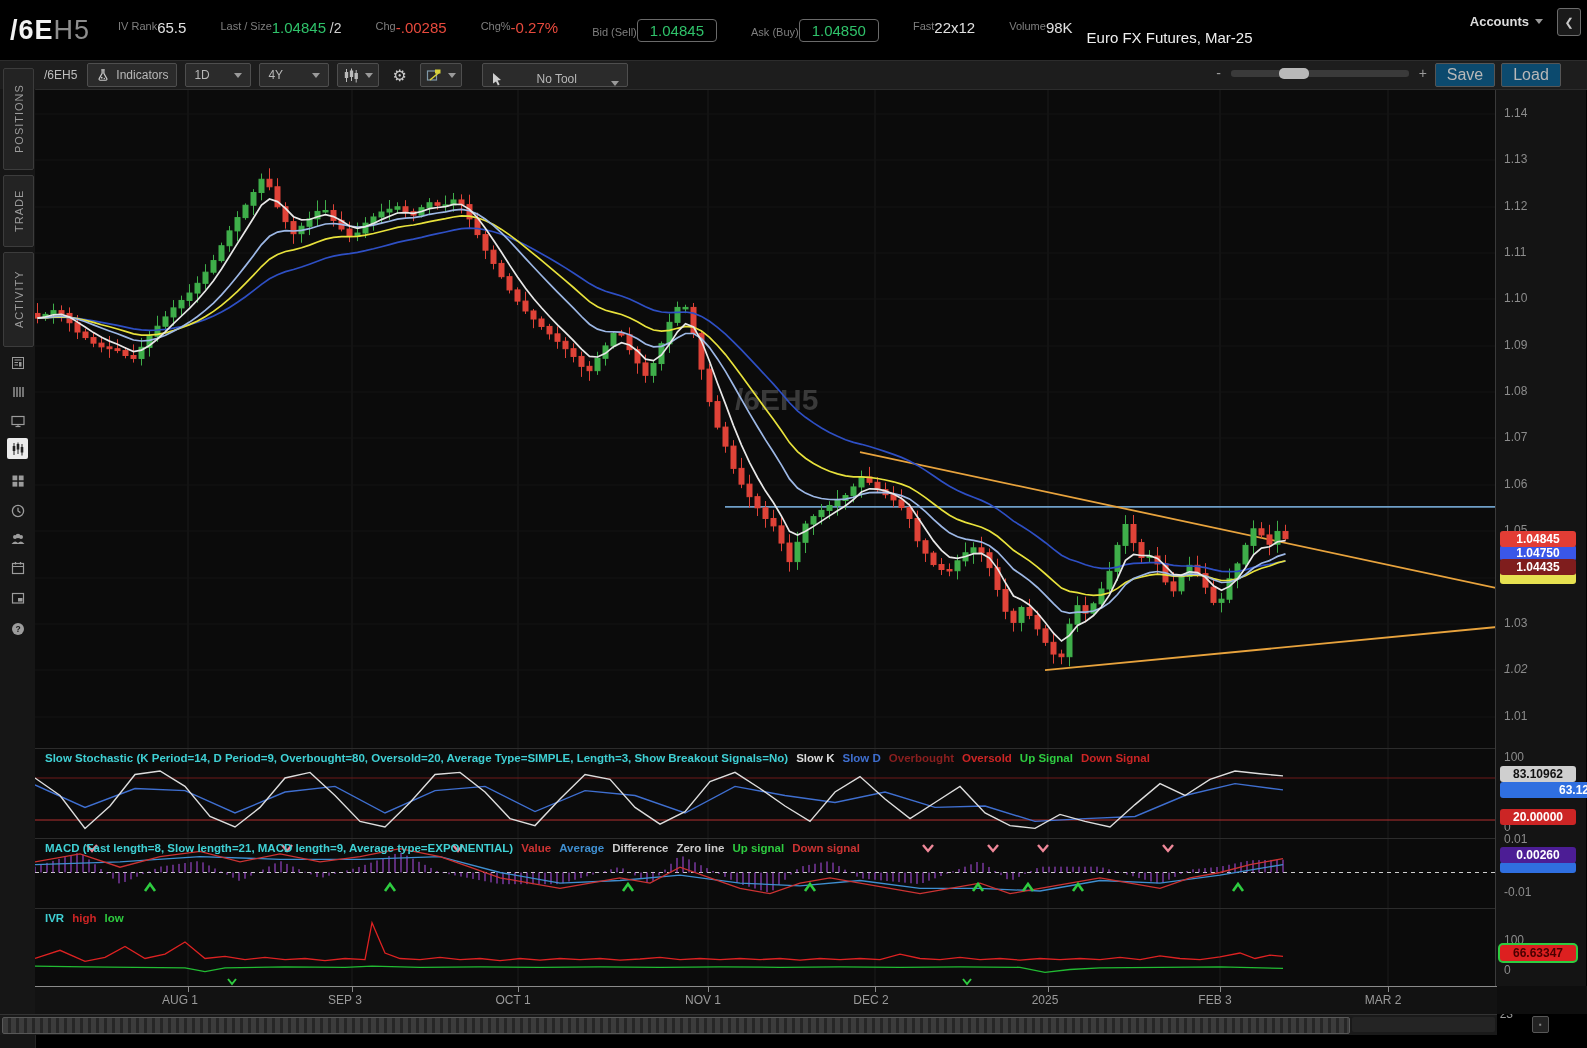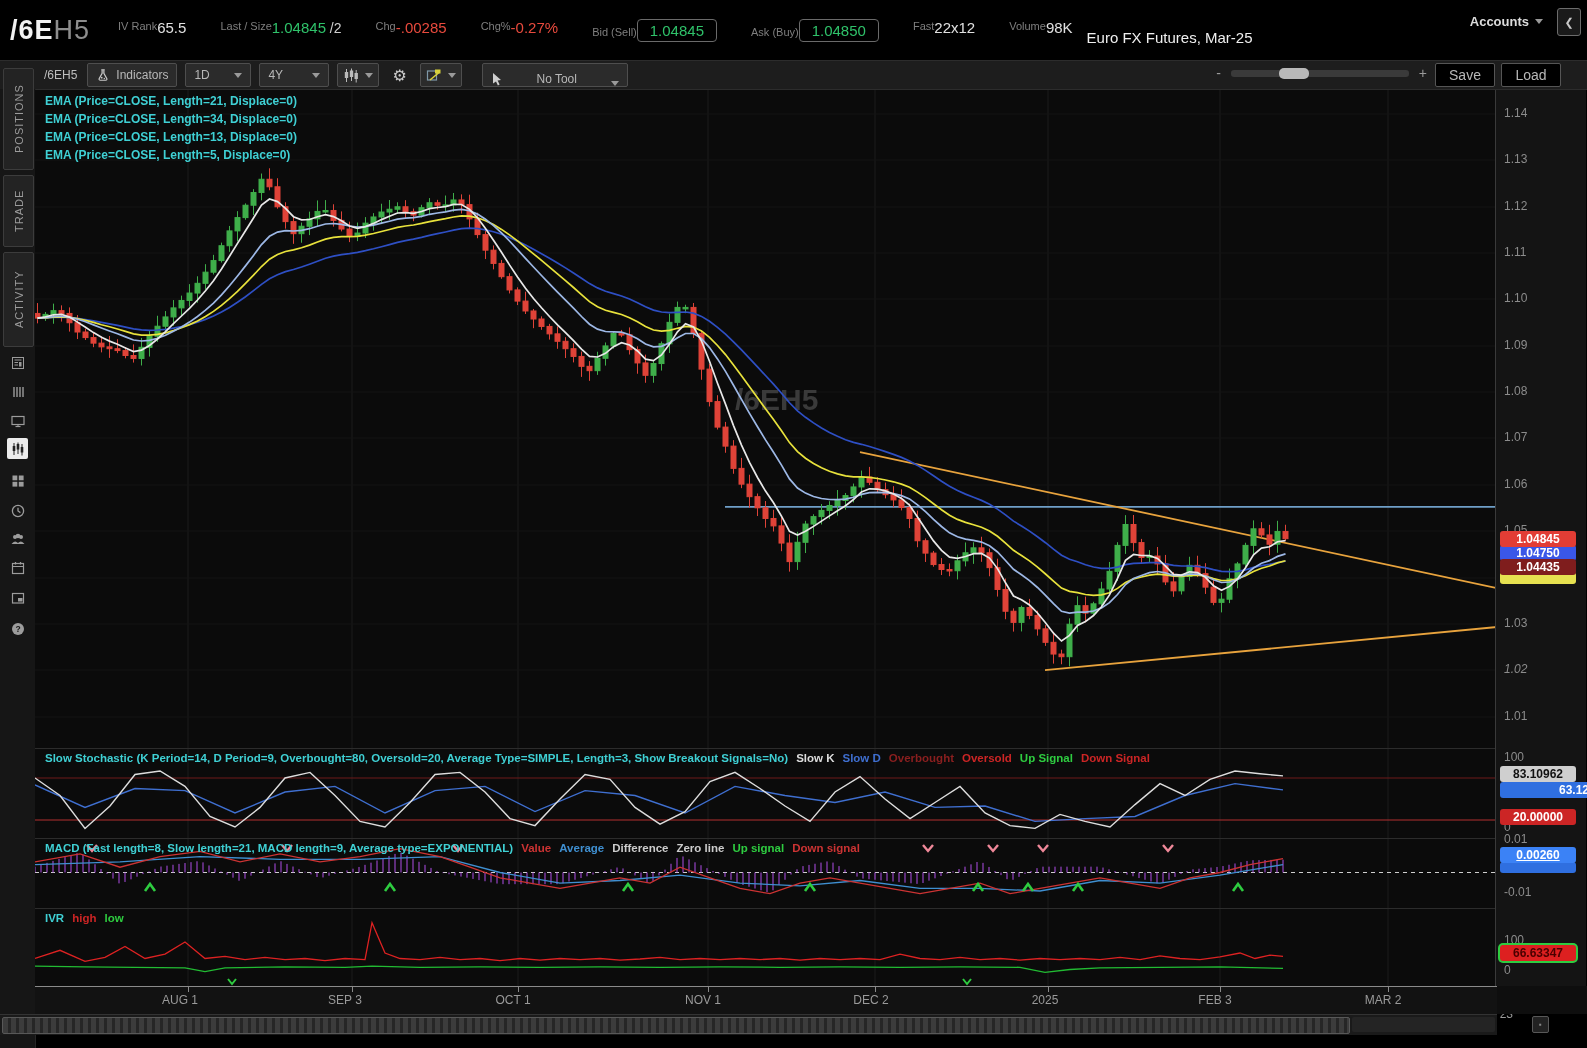--- a/index.html
+++ b/index.html
@@ -21,21 +21,21 @@
   .caret{width:0;height:0;border-left:4px solid transparent;border-right:4px solid transparent;border-top:5px solid #9a9a9a;display:inline-block;}
   
   #toolbar{position:absolute;left:0;top:60px;width:1587px;height:28px;background:#1d1d1d;border-top:1px solid #2c2c2c;border-bottom:1px solid #2c2c2c;display:flex;align-items:center;}
   #tb-symbol{color:#bdbdbd;font-size:12px;margin-left:44px;margin-right:10px;}
   .tbtn{height:22px;background:#2b2b2b;border:1px solid #4e4e4e;border-radius:2px;color:#b8b8b8;font-size:12px;display:flex;align-items:center;gap:6px;padding:0 8px;margin-right:8px;cursor:pointer;}
   .tbtn.square{padding:0 5px;}
   #zoomrow{position:absolute;right:160px;top:4px;display:flex;align-items:center;gap:10px;}
   #zoomrow .pm{color:#9a9a9a;font-size:14px;}
   #zoom-track{width:178px;height:7px;background:#3a3a3a;border-radius:3px;position:relative;}
   #zoom-thumb{position:absolute;left:48px;top:-2px;width:30px;height:11px;background:#b9b9b9;border-radius:5px;}
-  #save-btn,#load-btn{position:absolute;top:2px;height:22px;width:58px;background:#000000;border:1px solid #555;border-radius:2px;color:#b8b8b8;font-size:14px;display:flex;align-items:center;justify-content:center;cursor:pointer;}
+  #save-btn,#load-btn{position:absolute;top:2px;height:22px;width:58px;background:#0c4a6e;border:1px solid #555;border-radius:2px;color:#b8b8b8;font-size:16px;display:flex;align-items:center;justify-content:center;cursor:pointer;}
   #save-btn{right:92px;} #load-btn{right:26px;}
   
   #sidebar{position:absolute;left:0;top:89px;width:35px;height:959px;background:#161616;border-right:1px solid #262626;}
   .vtab{position:absolute;left:3px;width:29px;background:#232323;border:1px solid #3c3c3c;border-radius:2px;color:#9c9c9c;font-size:11px;letter-spacing:1px;display:flex;align-items:center;justify-content:center;writing-mode:vertical-rl;transform:rotate(180deg);cursor:pointer;}
   .sic{position:absolute;left:7px;width:21px;height:21px;display:flex;align-items:center;justify-content:center;cursor:pointer;}
   .sic.active{background:#ececec;border-radius:2px;}
   
   #chart-wrap{position:absolute;left:35px;top:90px;width:1462px;height:658px;background:#0b0b0b;}
   #ema-labels{position:absolute;left:10px;top:4px;z-index:5;}
   #ema-labels div{color:#3fd0d4;font-size:12px;font-weight:bold;margin-bottom:4px;}
@@ -242,26 +242,20 @@
       </div>
       <div class="sic" style="top: 529px;">
         <svg width="16" height="16" viewBox="0 0 16 16">
           <circle cx="8" cy="8" r="6" fill="#9c9c9c"></circle>
           <text x="8" y="11" text-anchor="middle" font-size="8.5" font-weight="bold" fill="#161616">?</text>
         </svg>
       </div>
     </div>
 
   <div id="chart-wrap">
-    <div id="ema-labels">
-      <div>EMA (Price=CLOSE, Length=21, Displace=0)</div>
-      <div>EMA (Price=CLOSE, Length=34, Displace=0)</div>
-      <div>EMA (Price=CLOSE, Length=13, Displace=0)</div>
-      <div>EMA (Price=CLOSE, Length=5, Displace=0)</div>
-    </div>
     <svg id="main-svg" width="1462" height="658">
         <line x1="153" y1="0" x2="153" y2="658" stroke="#1d1d1d"></line>
         <line x1="317" y1="0" x2="317" y2="658" stroke="#1d1d1d"></line>
         <line x1="483" y1="0" x2="483" y2="658" stroke="#1d1d1d"></line>
         <line x1="673" y1="0" x2="673" y2="658" stroke="#1d1d1d"></line>
         <line x1="840" y1="0" x2="840" y2="658" stroke="#1d1d1d"></line>
         <line x1="1013" y1="0" x2="1013" y2="658" stroke="#1d1d1d"></line>
         <line x1="1185" y1="0" x2="1185" y2="658" stroke="#1d1d1d"></line>
         <line x1="1353" y1="0" x2="1353" y2="658" stroke="#1d1d1d"></line>
         <line x1="0" y1="24" x2="1462" y2="24" stroke="#141414"></line>
@@ -901,21 +895,21 @@
       <div class="tick" style="top: 795px;">-0.01</div>
       <div class="tick" style="top: 843px;">100</div>
       <div class="tick" style="top: 873px;">0</div>
       <div class="badge" style="top: 441px; background: rgb(226, 61, 53); color: rgb(255, 255, 255); z-index: 6;">1.04845</div>
       <div class="badge" style="top: 455px; background: rgb(58, 87, 232); color: rgb(255, 255, 255); z-index: 5;">1.04750</div>
       <div class="badge" style="top: 469px; background: #7f1d1d; color: rgb(255, 255, 255); z-index: 6;">1.04435</div>
       <div class="badge" style="top: 482px; background: rgb(230, 225, 80); color: rgb(0, 0, 0); z-index: 4; height: 10px;"></div>
       <div class="badge" style="top: 676px; background: rgb(207, 207, 207); color: rgb(17, 17, 17); z-index: 6;">83.10962</div>
       <div class="badge" style="top: 692px; background: rgb(47, 111, 224); color: rgb(255, 255, 255); z-index: 6; padding-left: 48px;">63.12957</div>
       <div class="badge" style="top: 719px; background: rgb(204, 37, 37); color: rgb(255, 255, 255); z-index: 6;">20.00000</div>
-      <div class="badge" style="top: 757px; background: #3b82f6; color: rgb(255, 255, 255); z-index: 6; text-decoration: underline;">0.00260</div>
+      <div class="badge" style="top: 757px; background: #4c1d95; color: rgb(255, 255, 255); z-index: 6;">0.00260</div>
       <div class="badge" style="top: 772px; background: rgb(47, 111, 224); color: rgb(255, 255, 255); z-index: 5; height: 9px;"></div>
       <div class="badge" style="top: 855px; background: rgb(221, 32, 32); color: rgb(74, 0, 0); z-index: 6; box-shadow: rgb(46, 204, 64) 0px 0px 0px 2px;">66.63347</div>
     </div>
 
   <div id="date-axis">
       <div class="dlabel" style="left: 145px;">AUG 1</div>
       <div class="dlabel" style="left: 310px;">SEP 3</div>
       <div class="dlabel" style="left: 478px;">OCT 1</div>
       <div class="dlabel" style="left: 668px;">NOV 1</div>
       <div class="dlabel" style="left: 836px;">DEC 2</div>

